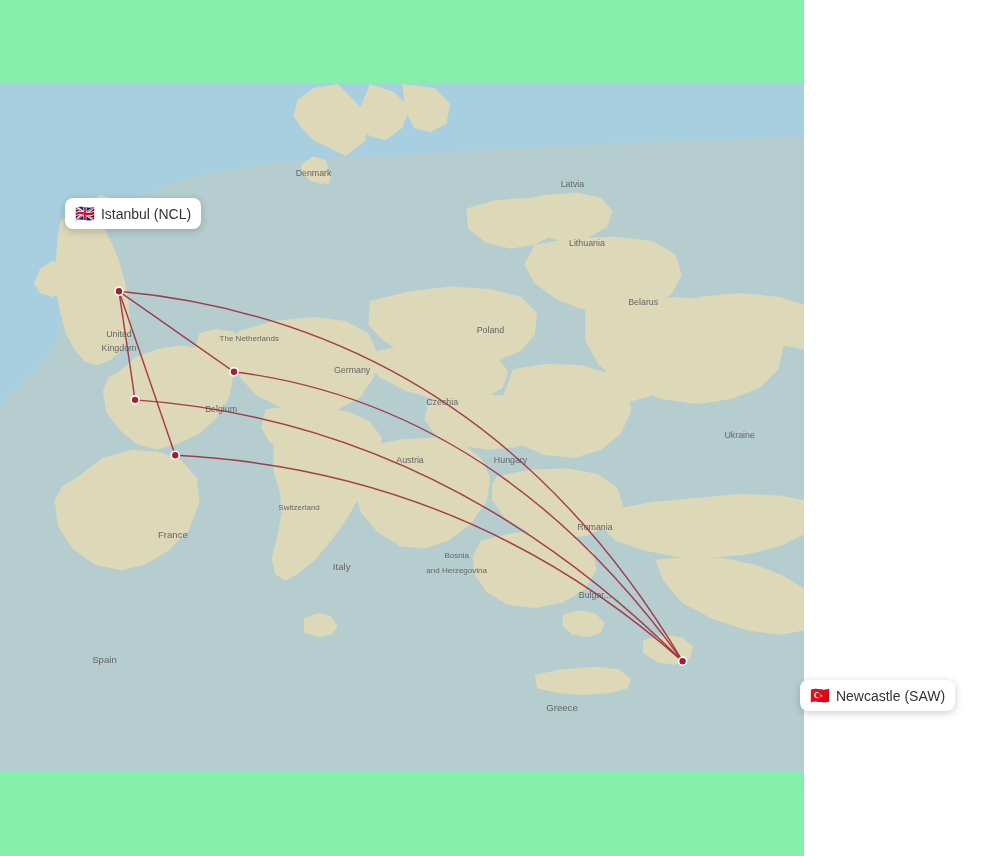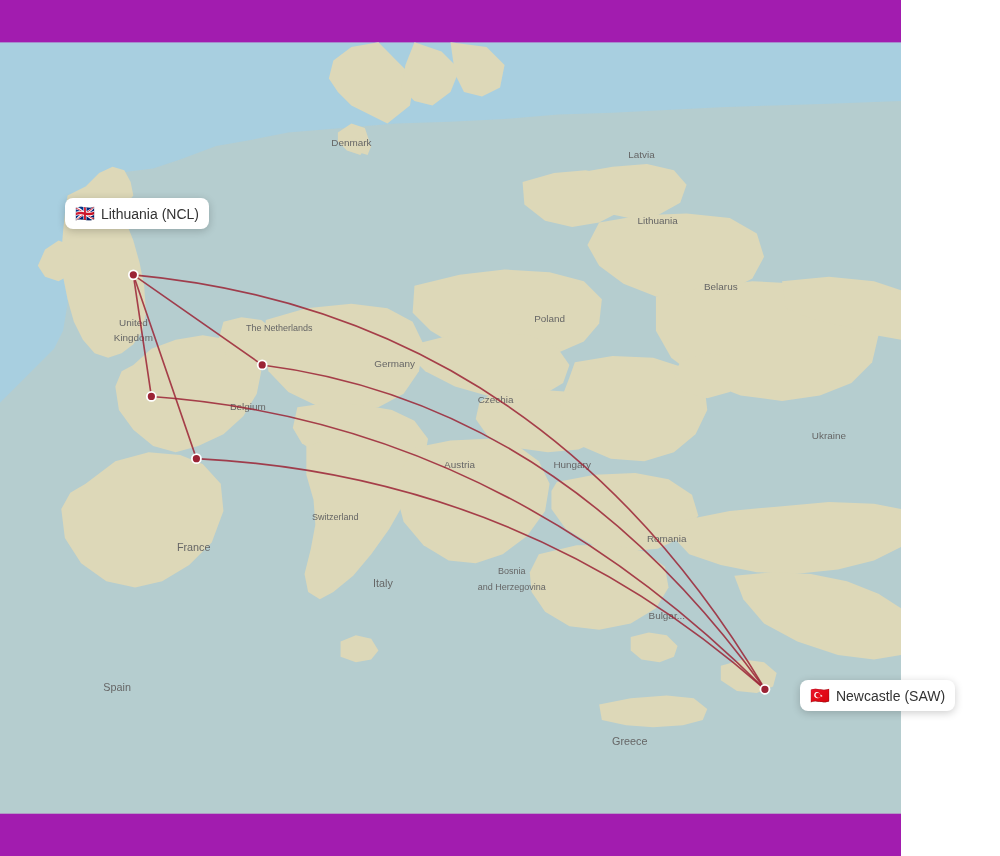--- a/index.html
+++ b/index.html
@@ -1,22 +1,22 @@
 <!DOCTYPE html>
 <html><head>
   <meta charset="utf-8">
   <style>
     * { margin: 0; padding: 0; box-sizing: border-box; }
     body { width: 1000px; height: 856px; overflow: hidden; font-family: Arial, sans-serif; }
     
     #map-container {
-      width: 901px;
+      width: 804px;
       height: 856px;
       position: relative;
-      background: #a21caf;
+      background: #86efac;
     }
 
     
     #map-svg {
       position: absolute;
       top: 0; left: 0;
       width: 100%; height: 100%;
     }
 
     
@@ -177,21 +177,21 @@
 
     <circle cx="168" cy="393" r="5" fill="#9B2335" stroke="white" stroke-width="2"></circle>
 
     <circle cx="218" cy="462" r="5" fill="#9B2335" stroke="white" stroke-width="2"></circle>
 
     <circle cx="849" cy="718" r="5" fill="#9B2335" stroke="white" stroke-width="2"></circle>
   </svg>
 
   <div class="airport-label" id="label-newcastle">
     <span class="flag">🇬🇧</span>
-    <span>Lithuania (NCL)</span>
+    <span>Istanbul (NCL)</span>
   </div>
 
   <div class="airport-label" id="label-istanbul">
     <span class="flag">🇹🇷</span>
     <span>Newcastle (SAW)</span>
   </div>
 
 </div>
 
 </body></html>

